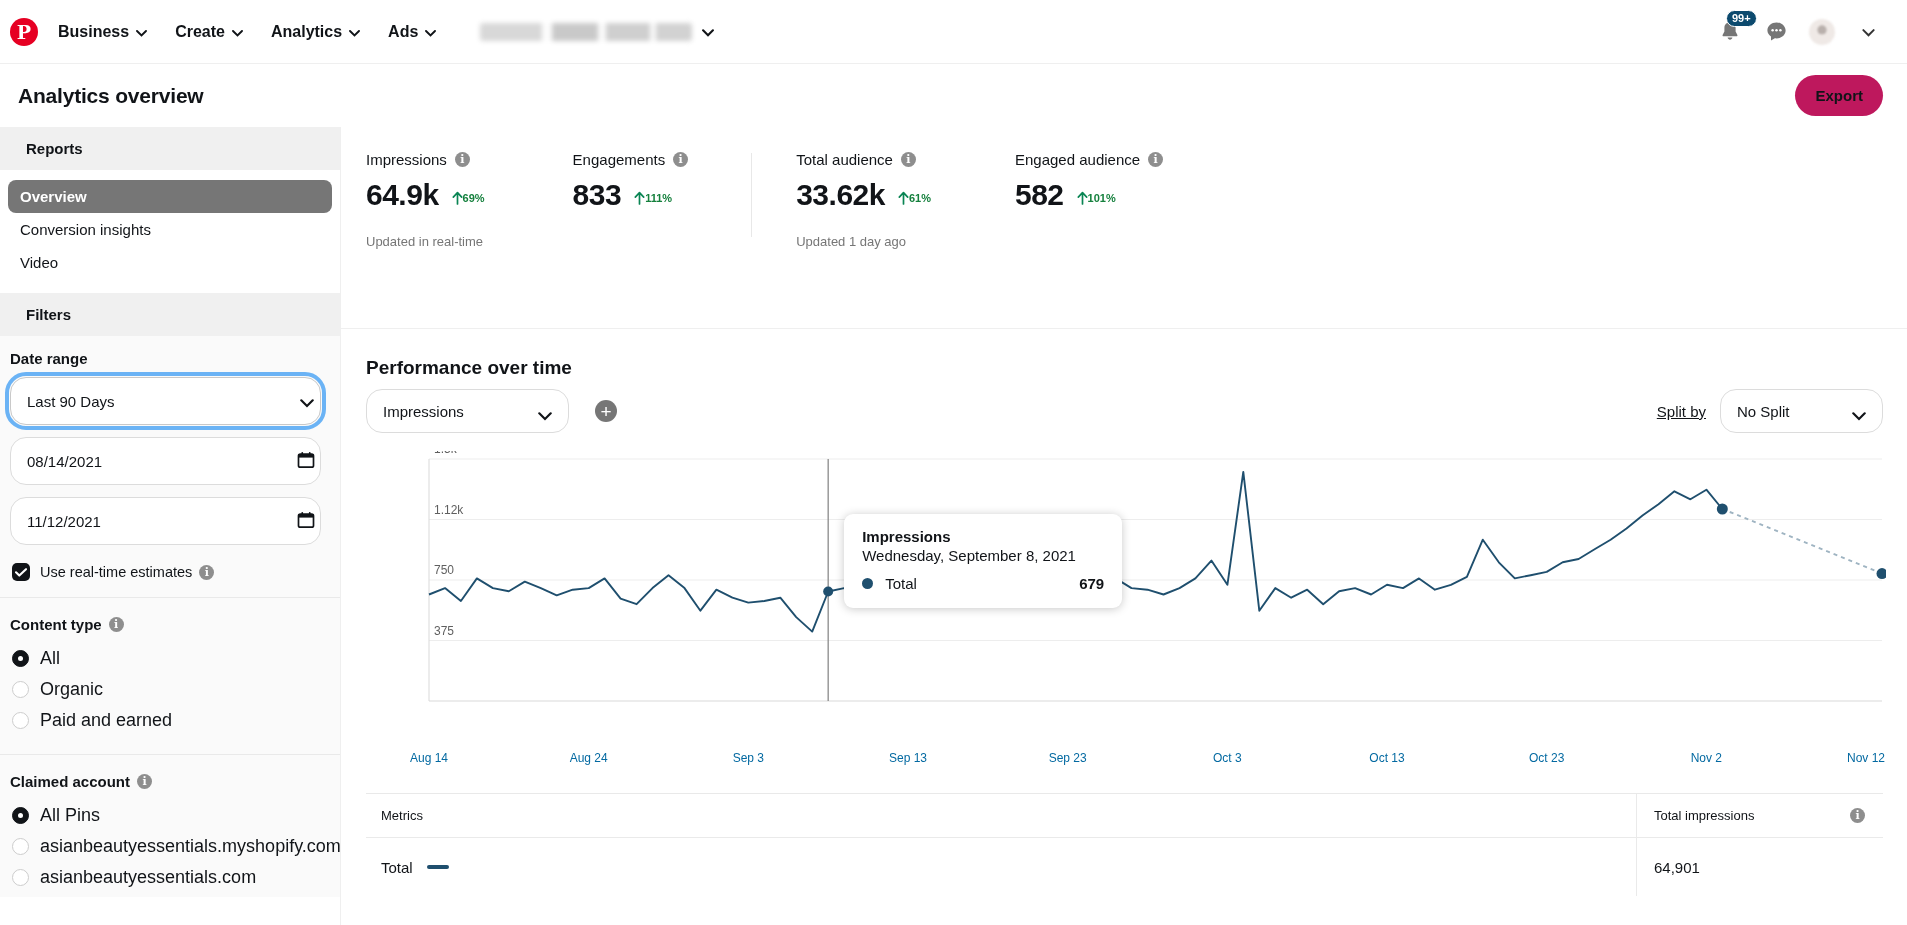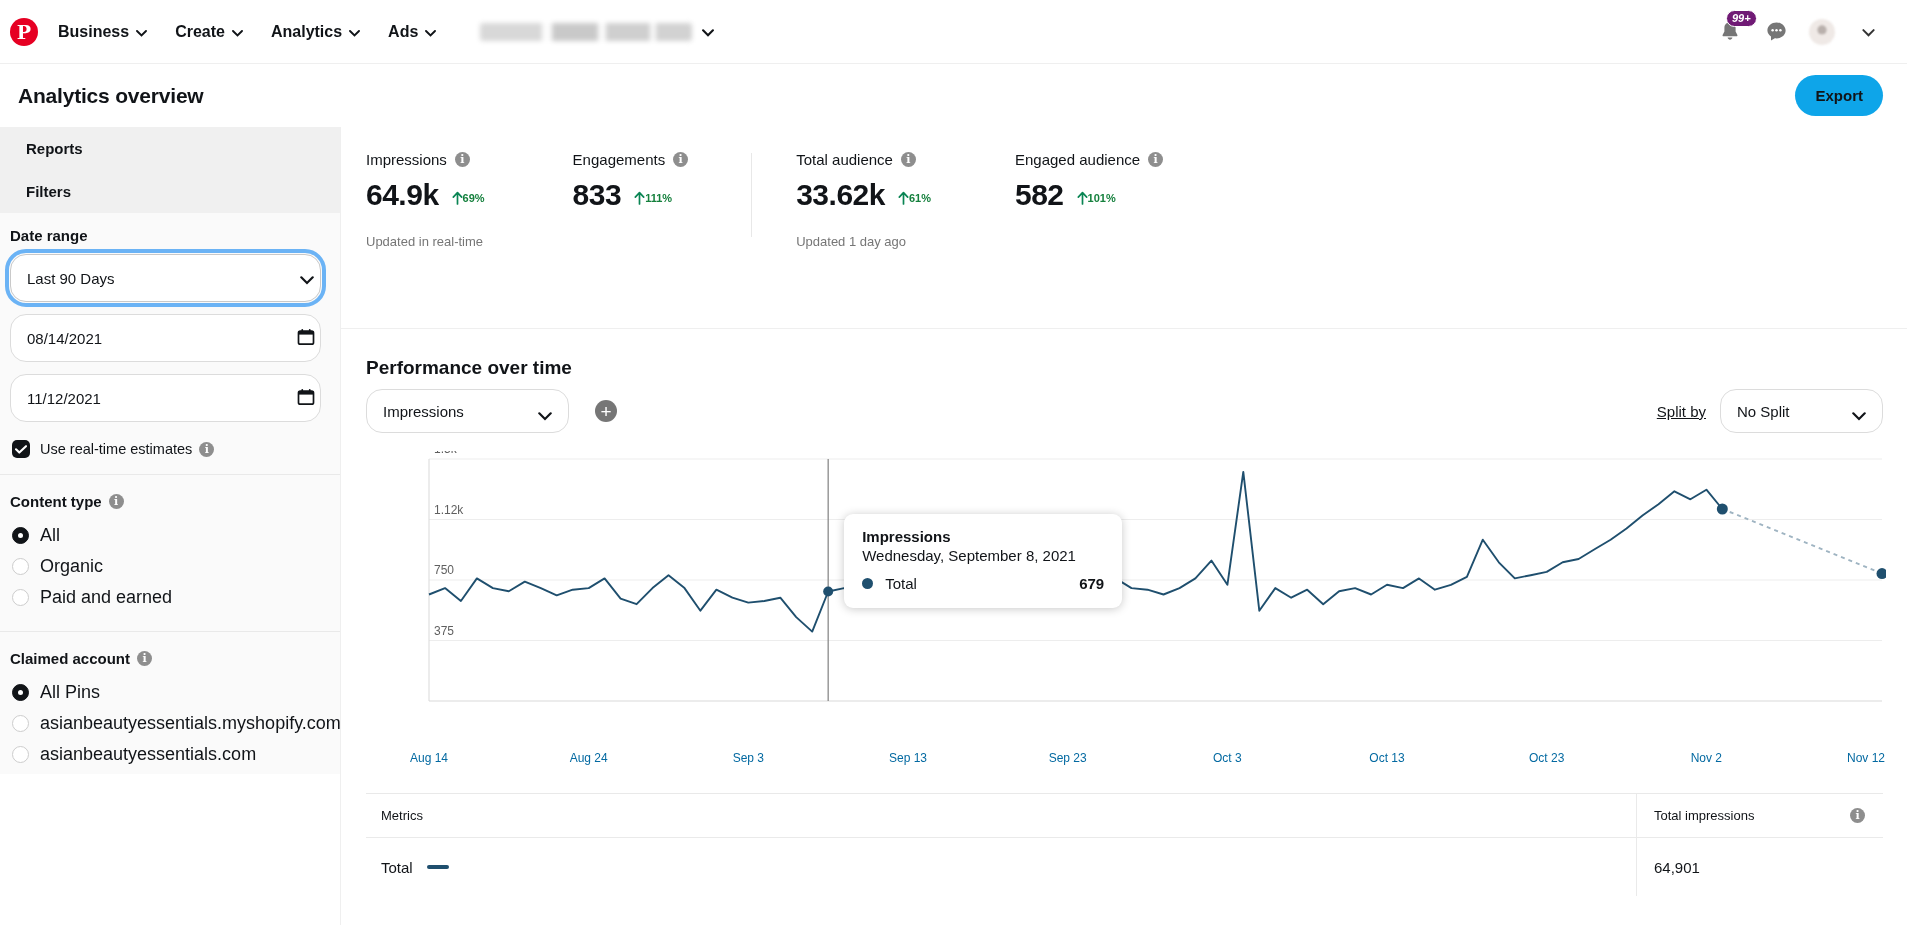--- a/index.html
+++ b/index.html
@@ -45,39 +45,39 @@
   .nav-right {
     margin-left: auto; display: flex; align-items: center; gap: 20px;
     padding-right: 8px;
   }
   .icon-btn {
     position: relative; width: 26px; height: 26px; cursor: pointer;
     display: flex; align-items: center; justify-content: center;
   }
   .badge {
     position: absolute; top: -9px; left: 9px;
-    background: #701a75; color: #fff; font-size: 11px; font-weight: bold;
+    background: #0c4a6e; color: #fff; font-size: 11px; font-weight: bold;
     border-radius: 9px; padding: 1px 5px; line-height: 13px;
-    border: 1.5px solid #fff; white-space: nowrap; font-style: italic;
+    border: 1.5px solid #fff; white-space: nowrap;
   }
   .avatar {
     width: 26px; height: 26px; border-radius: 50%;
     background: radial-gradient(circle at 50% 42%, #b9b0ac 0 22%, #efe9e6 24% 100%);
     filter: blur(1.3px); cursor: pointer;
   }
 
   
   .titlebar {
     height: 63px; display: flex; align-items: center;
     padding: 0 24px 0 18px;
   }
   .page-title { font-size: 21px; font-weight: bold; letter-spacing: -.2px; }
   .export-btn {
     margin-left: auto; font-size: 15px; font-weight: bold;
-    color: #111418; background: #0ea5e9;
+    color: #111418; background: #be185d;
     padding: 12px 20px; border-radius: 22px; border: none; cursor: pointer;
   }
 
   
   .body-split { display: flex; height: 798px; }
 
   
   .sidebar {
     width: 341px; flex: 0 0 341px; background: #fff;
     border-right: 1px solid #efefef;
@@ -265,20 +265,25 @@
 
 <div class="titlebar">
   <div class="page-title">Analytics overview</div>
   <button class="export-btn">Export</button>
 </div>
 
 <div class="body-split">
 
   <div class="sidebar">
     <div class="sec-head">Reports</div>
+    <div class="nav-list">
+      <div class="side-item active">Overview</div>
+      <div class="side-item">Conversion insights</div>
+      <div class="side-item">Video</div>
+    </div>
 
     <div class="sec-head">Filters</div>
 
     <div class="filter-body">
       <div class="f-label">Date range</div>
 
       <div class="select-wrap">
         <div class="pin-select focused">
           <span>Last 90 Days</span>
         </div>

